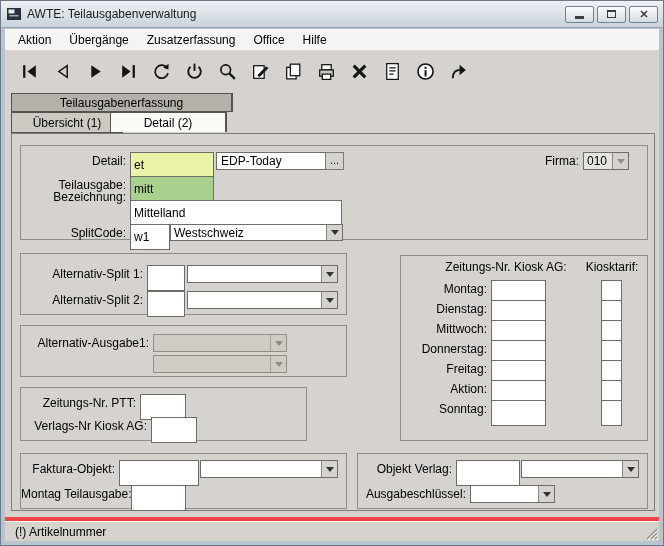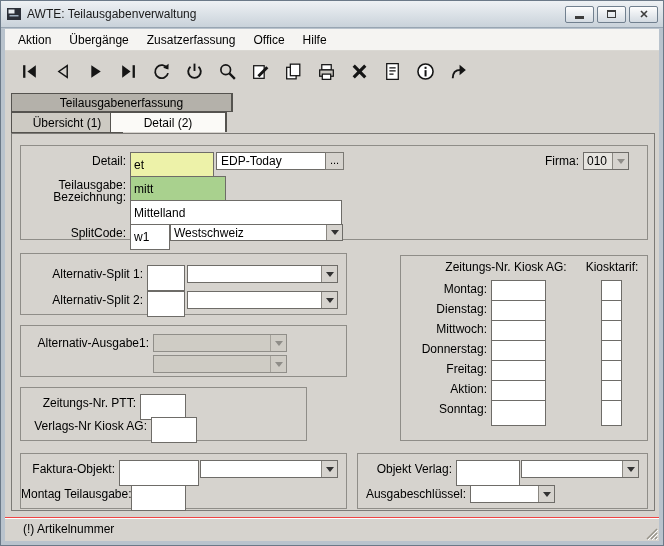--- a/index.html
+++ b/index.html
@@ -54,21 +54,21 @@
   .arr { width:0; height:0; border-left:4px solid transparent; border-right:4px solid transparent;
     border-top:5px solid #323232; }
   .combo.disabled { background:#cfccc5; border-color:#908e89; }
   .combo.disabled .val { color:#7c7a76; }
   .combo.disabled .cbtn { background:#cfccc5; border-left-color:#a5a29b; }
   .combo.disabled .arr { border-top-color:#8f8d88; }
   .combo.firma { background:#e6e4df; }
   .hdr { position:absolute; text-align:center; white-space:nowrap; }
 
   .statusbar { position:absolute; left:0; right:0; bottom:0; height:24px; background:#d6d3ce;
-    border-top:1px solid #ef4444; box-shadow:inset 0 1px 0 #ffffff; line-height:23px; padding-left:18px; }
+    border-top:4px solid #ef4444; box-shadow:inset 0 1px 0 #ffffff; line-height:23px; padding-left:10px; }
   .grip { position:absolute; right:1px; bottom:1px; }
 </style>
 </head>
 <body>
 
 <div class="window">
 
   <div class="titlebar">
     <span class="app-icon">
       <svg viewBox="0 0 16 16">
@@ -202,21 +202,21 @@
         <span class="btn" style="left:304px; top:6px; width:19px;">...</span>
         <span class="lbl" style="left:470px; top:6px; width:88px;">Firma:</span>
         <div class="combo firma" style="left:562px; top:6px; width:46px;">
           <span class="val">010</span>
           <span class="cbtn">
               <span class="arr" style="border-top-color:#8f8d88;"></span>
             </span>
         </div>
 
         <span class="lbl" style="left:0; top:30px; width:105px;">Teilausgabe:</span>
-        <input class="tin" style="left: 109px; top: 30px; width: 96px; background: rgb(169, 209, 142);" value="mitt">
+        <input class="tin" style="left: 109px; top: 30px; width: 84px; background: rgb(169, 209, 142);" value="mitt">
 
         <span class="lbl" style="left:0; top:42px; width:105px;">Bezeichnung:</span>
         <input class="tin" style="left: 109px; top: 54px; width: 212px;" value="Mittelland">
 
         <span class="lbl" style="left:0; top:78px; width:105px;">SplitCode:</span>
         <input class="tin" style="left: 109px; top: 78px; width: 40px; height: 17px;" value="w1">
         <div class="combo" style="left:149px; top:78px; width:173px; height:17px;">
           <span class="val">Westschweiz</span>
           <span class="cbtn">
               <span class="arr"></span>

